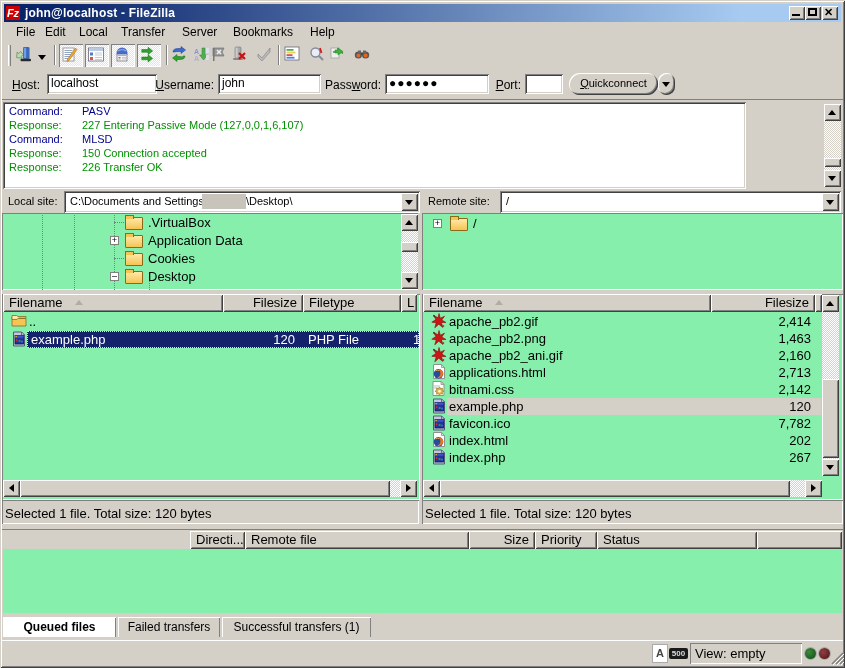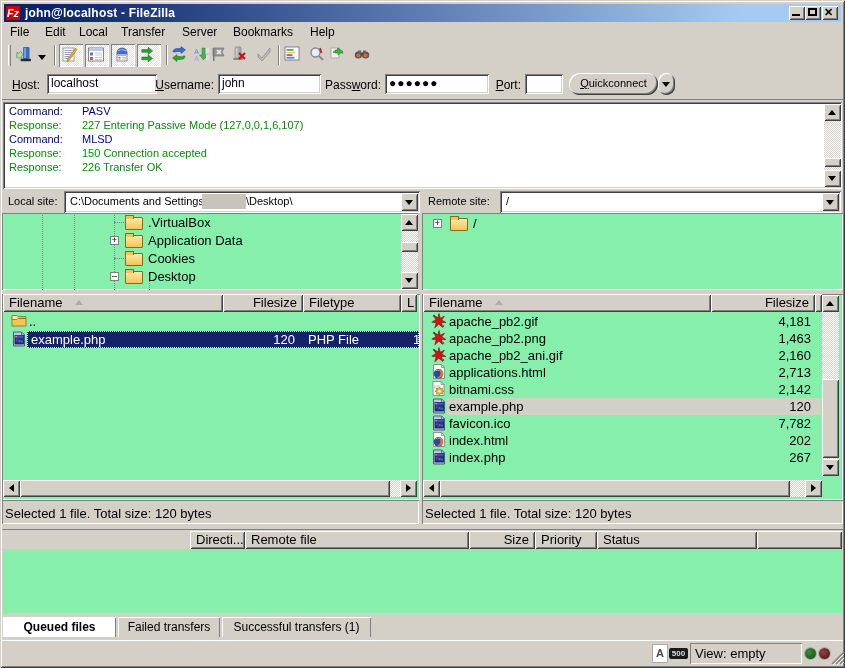--- a/index.html
+++ b/index.html
@@ -32,21 +32,21 @@
   background-size:2px 2px; background-position:0 0,1px 1px; }
 .tsep { position:absolute; top:3px; width:2px; height:20px; box-shadow: inset 1px 0 0 #808080, inset -1px 0 0 #fff; }
 .icon16 { position:absolute; width:16px; height:16px; }
 
 #quickbar { left:2px; top:69px; width:841px; height:31px; border-bottom:1px solid #808080; }
 #quickbar label { position:absolute; top:9px; font-size:12px; }
 #quickbar .fld { position:absolute; top:5px; height:20px; background:#fff; padding:2px 4px; font-size:12px;
   box-shadow: inset 1px 1px 0 #808080, inset -1px -1px 0 #fff, inset 2px 2px 0 #404040, inset -2px -2px 0 #d4d0c8; }
 u.k { text-decoration:underline; }
 
-#log { left:3px; top:102px; width:839px; height:87px; background:#fff; }
+#log { left:3px; top:102px; width:743px; height:87px; background:#fff; }
 #log .row { position:absolute; left:6px; white-space:pre; }
 #log .lbl { display:inline-block; width:73px; }
 .green { color:#009000; } .blue { color:#00008b; }
 
 .sbv { position:absolute; width:17px; }
 .sbh { position:absolute; height:17px; }
 .sbbtn { position:absolute; width:17px; height:17px; background:#d4d0c8;
   box-shadow: inset 1px 1px 0 #fff, inset -1px -1px 0 #404040, inset 2px 2px 0 #d4d0c8, inset -2px -2px 0 #808080; }
 .thumb { position:absolute; background:#d4d0c8;
   box-shadow: inset 1px 1px 0 #fff, inset -1px -1px 0 #404040, inset 2px 2px 0 #d4d0c8, inset -2px -2px 0 #808080; }
@@ -98,21 +98,21 @@
       </div>
     <div class="winbtn" style="left:801px;">
         <div class="abs" style="left:3px;top:2px;width:9px;height:8px;border:2px solid #000;border-top-width:2px;"></div>
       </div>
     <div class="winbtn" style="left:818px;">
         <div class="abs" style="left:2px;top:0px;font-size:11px;font-weight:bold;">✕</div>
       </div>
   </div>
 
   <div id="menubar" class="abs">
-    <span style="left:6px;">File</span>
+    <span style="left:12px;">File</span>
       <span style="left:41px;">Edit</span>
       <span style="left:75px;">Local</span>
       <span style="left:117px;">Transfer</span>
       <span style="left:178px;">Server</span>
       <span style="left:229px;">Bookmarks</span>
       <span style="left:306px;">Help</span>
   </div>
 
   <div id="toolbar" class="abs">
     <div class="abs" style="left:6px;top:3px;width:3px;height:21px;box-shadow:inset 1px 0 0 #fff, inset -1px 0 0 #808080;"></div>
@@ -375,21 +375,21 @@
     <div id="rrows">
       <div class="rrow" style="top:19px;">
           <span class="fico" style="left:8px;">
             <svg width="16" height="16" viewBox="0 0 16 16">
               <path d="M8,0.5 L9.3,5.2 L13.5,3.2 L10.8,7 L15,9.5 L10.5,9.5 L11.8,14.5 L7.8,11.2 L3.8,14.8 L5.2,9.8 L0.8,9.2 L4.8,6.5 L2.5,2.2 L7,4.8 Z" fill="#cc1515" stroke="#8a0c0c" stroke-width="0.6"></path>
               <circle cx="3" cy="3" r="0.8" fill="#222"></circle>
               <circle cx="12.5" cy="13" r="0.8" fill="#8a0c0c"></circle>
             </svg>
           </span>
           <span class="nm">apache_pb2.gif</span>
-          <span class="sz">4,181</span>
+          <span class="sz">2,414</span>
         </div>
       <div class="rrow" style="top:36px;">
           <span class="fico" style="left:8px;">
             <svg width="16" height="16" viewBox="0 0 16 16">
               <path d="M8,0.5 L9.3,5.2 L13.5,3.2 L10.8,7 L15,9.5 L10.5,9.5 L11.8,14.5 L7.8,11.2 L3.8,14.8 L5.2,9.8 L0.8,9.2 L4.8,6.5 L2.5,2.2 L7,4.8 Z" fill="#cc1515" stroke="#8a0c0c" stroke-width="0.6"></path>
               <circle cx="3" cy="3" r="0.8" fill="#222"></circle>
               <circle cx="12.5" cy="13" r="0.8" fill="#8a0c0c"></circle>
             </svg>
           </span>
           <span class="nm">apache_pb2.png</span>

